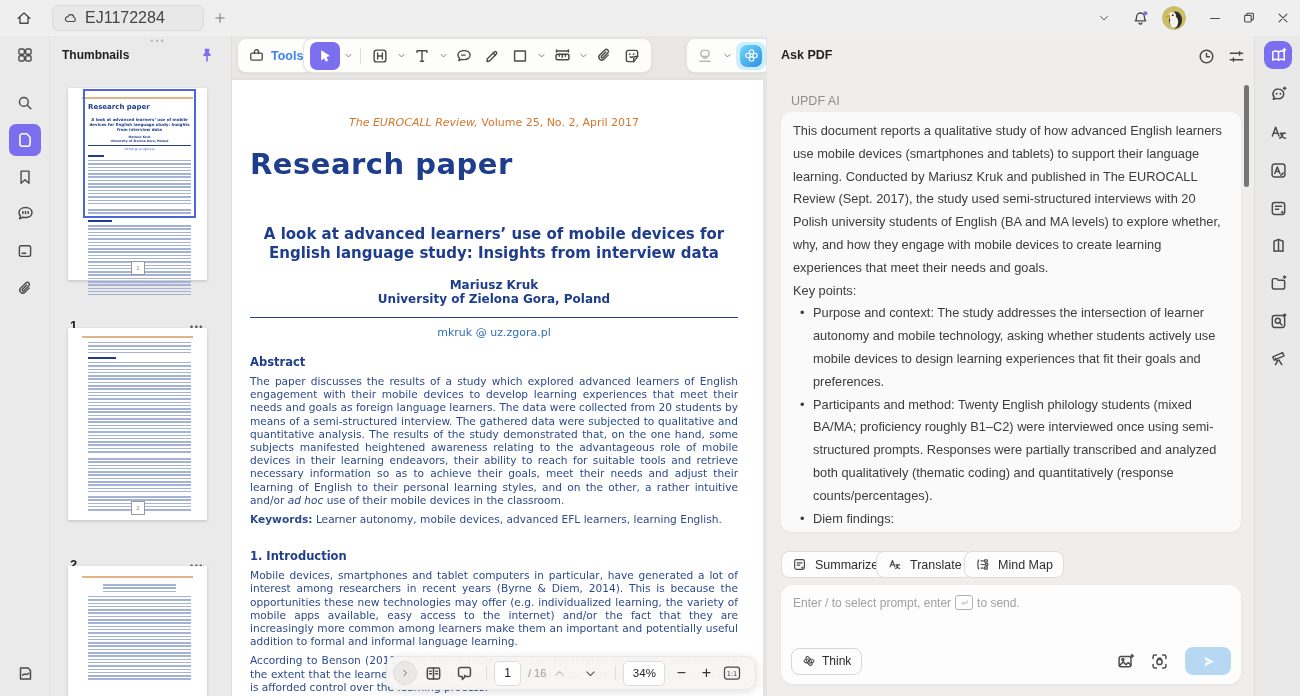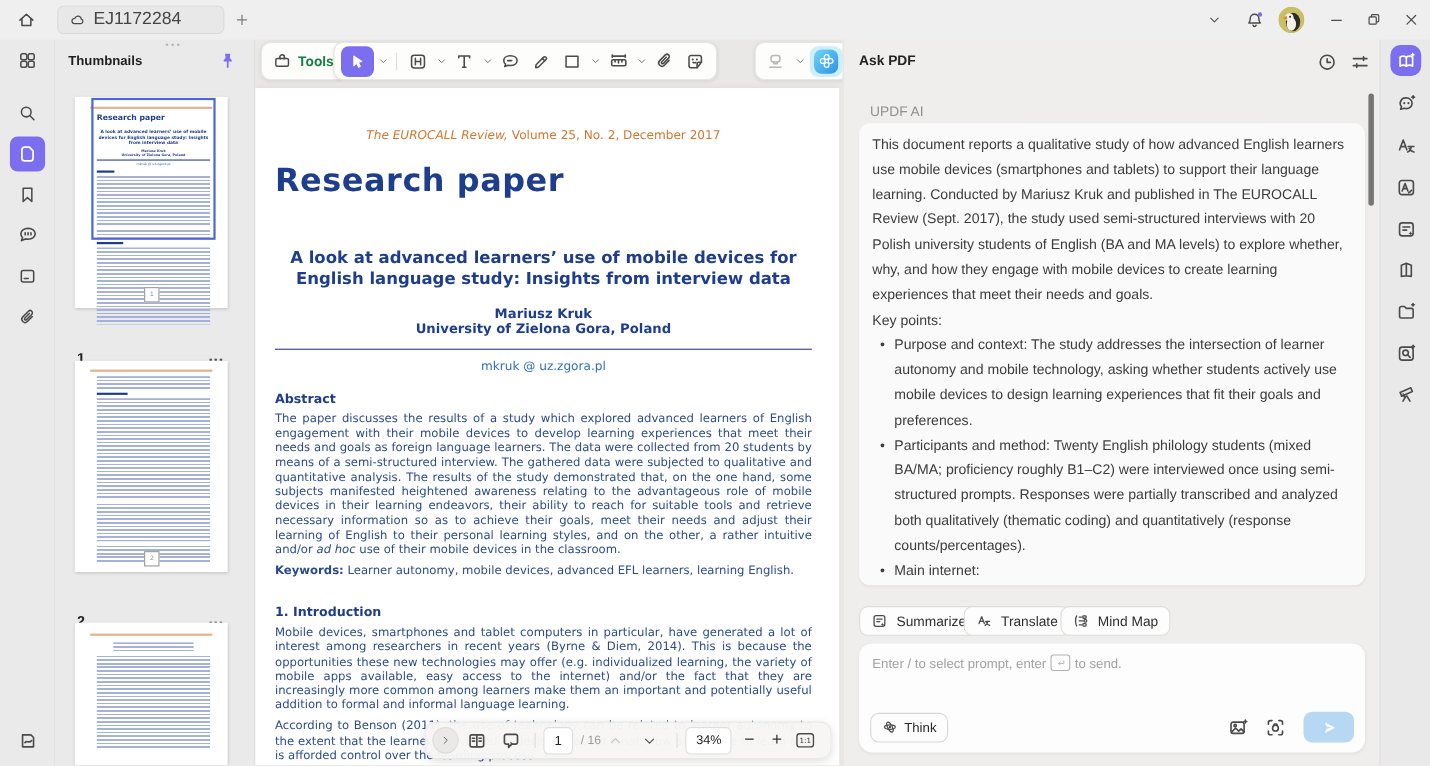--- a/index.html
+++ b/index.html
@@ -56,21 +56,21 @@
   .doc-rule{margin-top:11px;border:0;border-top:1.5px solid #2c3f8c;}
   .doc-email{margin-top:5px;text-align:center;font-size:11px;color:#2e6fb8;}
   .doc-h{margin-top:16px;font-size:11.5px;font-weight:bold;color:#1e3d8c;}
   .doc-p{margin-top:6px;font-size:10.6px;line-height:13.2px;color:#2c4a8c;text-align:justify;}
   .doc-h2{margin-top:23px;font-size:11.5px;font-weight:bold;color:#1e3d8c;}
 
   
   .tool-group{position:absolute;top:38px;height:35px;background:#fdfdfc;border:1px solid #e5e4e3;border-radius:9px;
               box-shadow:0 1px 3px rgba(0,0,0,.07);display:flex;align-items:center;box-sizing:border-box;}
   #tg-tools{left:237px;padding:0 10px;gap:6px;}
-  #tg-tools span{font-size:12.5px;color:#15803d;font-weight:bold;}
+  #tg-tools span{font-size:12.5px;color:#3b82f6;font-weight:bold;}
   #tg-main{left:303px;padding:0 6px;gap:2px;}
   #tg-ai{left:686px;padding:0 5px;gap:3px;}
   .t-btn{width:26px;height:26px;border-radius:7px;display:flex;align-items:center;justify-content:center;}
   .t-btn.primary{width:30px;height:28px;background:#7b6ff0;}
   .t-chev{width:12px;height:26px;display:flex;align-items:center;justify-content:center;}
   .t-div{width:1px;height:16px;background:#ddd;margin:0 4px;}
   #ai-btn{width:30px;height:28px;border-radius:8px;background:#cdeffb;display:flex;align-items:center;justify-content:center;}
   #ai-btn .core{width:22px;height:22px;border-radius:7px;background:linear-gradient(135deg,#6fd8f7,#2f8fe8);
                 display:flex;align-items:center;justify-content:center;}
 
@@ -309,21 +309,21 @@
     <div class="orange-bar" style="margin-top:10px"></div>
     <div class="mini" style="top:18px;">
       <div class="fake-lines" style="height:8px;width:70%;margin:0 auto;"></div>
       <div class="fake-lines" style="margin-top:4px;height:84px;"></div>
     </div>
   </div>
 </div>
 
 <div id="center" class="abs">
   <div id="page">
-    <div class="doc-journal"><i>The EUROCALL Review,</i><span> Volume 25, No. 2, December 2017</span></div>
+    <div class="doc-journal"><i>The EUROCALL Review,</i><span> Volume 25, No. 2, April 2017</span></div>
     <div class="doc-kind">Research paper</div>
     <div class="doc-title"><span>A look at advanced learners’ use of mobile devices for</span><br><span>English language study: Insights from interview data</span></div>
     <div class="doc-author"><span>Mariusz Kruk</span><br><span>University of Zielona Gora, Poland</span></div>
     <hr class="doc-rule">
     <div class="doc-email">mkruk @ uz.zgora.pl</div>
     <div class="doc-h">Abstract</div>
     <div class="doc-p"><span>The paper discusses the results of a study which explored advanced learners of English engagement with their mobile devices to develop learning experiences that meet their needs and goals as foreign language learners. The data were collected from 20 students by means of a semi-structured interview. The gathered data were subjected to qualitative and quantitative analysis. The results of the study demonstrated that, on the one hand, some subjects manifested heightened awareness relating to the advantageous role of mobile devices in their learning endeavors, their ability to reach for suitable tools and retrieve necessary information so as to achieve their goals, meet their needs and adjust their learning of English to their personal learning styles, and on the other, a rather intuitive and/or </span><i>ad hoc</i><span> use of their mobile devices in the classroom.</span></div>
     <div class="doc-p"><b>Keywords:</b><span> Learner autonomy, mobile devices, advanced EFL learners, learning English.</span></div>
     <div class="doc-h2">1. Introduction</div>
     <div class="doc-p">Mobile devices, smartphones and tablet computers in particular, have generated a lot of interest among researchers in recent years (Byrne &amp; Diem, 2014). This is because the opportunities these new technologies may offer (e.g. individualized learning, the variety of mobile apps available, easy access to the internet) and/or the fact that they are increasingly more common among learners make them an important and potentially useful addition to formal and informal language learning.</div>
@@ -541,21 +541,21 @@
         </svg>
       </span>
   </div>
   <div id="ai-brand" class="abs">UPDF AI</div>
 
   <div id="ai-card" class="abs">
     <div class="t">This document reports a qualitative study of how advanced English learners use mobile devices (smartphones and tablets) to support their language learning. Conducted by Mariusz Kruk and published in The EUROCALL Review (Sept. 2017), the study used semi-structured interviews with 20 Polish university students of English (BA and MA levels) to explore whether, why, and how they engage with mobile devices to create learning experiences that meet their needs and goals.</div>
     <div class="t">Key points:</div>
     <div class="t bullet">Purpose and context: The study addresses the intersection of learner autonomy and mobile technology, asking whether students actively use mobile devices to design learning experiences that fit their goals and preferences.</div>
     <div class="t bullet">Participants and method: Twenty English philology students (mixed BA/MA; proficiency roughly B1–C2) were interviewed once using semi-structured prompts. Responses were partially transcribed and analyzed both qualitatively (thematic coding) and quantitatively (response counts/percentages).</div>
-    <div class="t bullet">Main internet:</div>
+    <div class="t bullet">Diem findings:</div>
   </div>
   <div id="panel-scrollbar" class="abs"></div>
 
   <div class="qa-btn" style="left:14px;">
     <span>
         <svg width="15" height="15" viewBox="0 0 16 16">
           <rect class="ic" x="2.8" y="2.8" width="10.4" height="10.4" rx="2"></rect>
           <path class="ic" d="M5.4 6.2h5.2M5.4 8.6h3"></path>
           <path d="M11 9.6l.5 1.3 1.3.5-1.3.5-.5 1.3-.5-1.3-1.3-.5 1.3-.5z" fill="#4b4b4b" stroke="none"></path>
         </svg>

